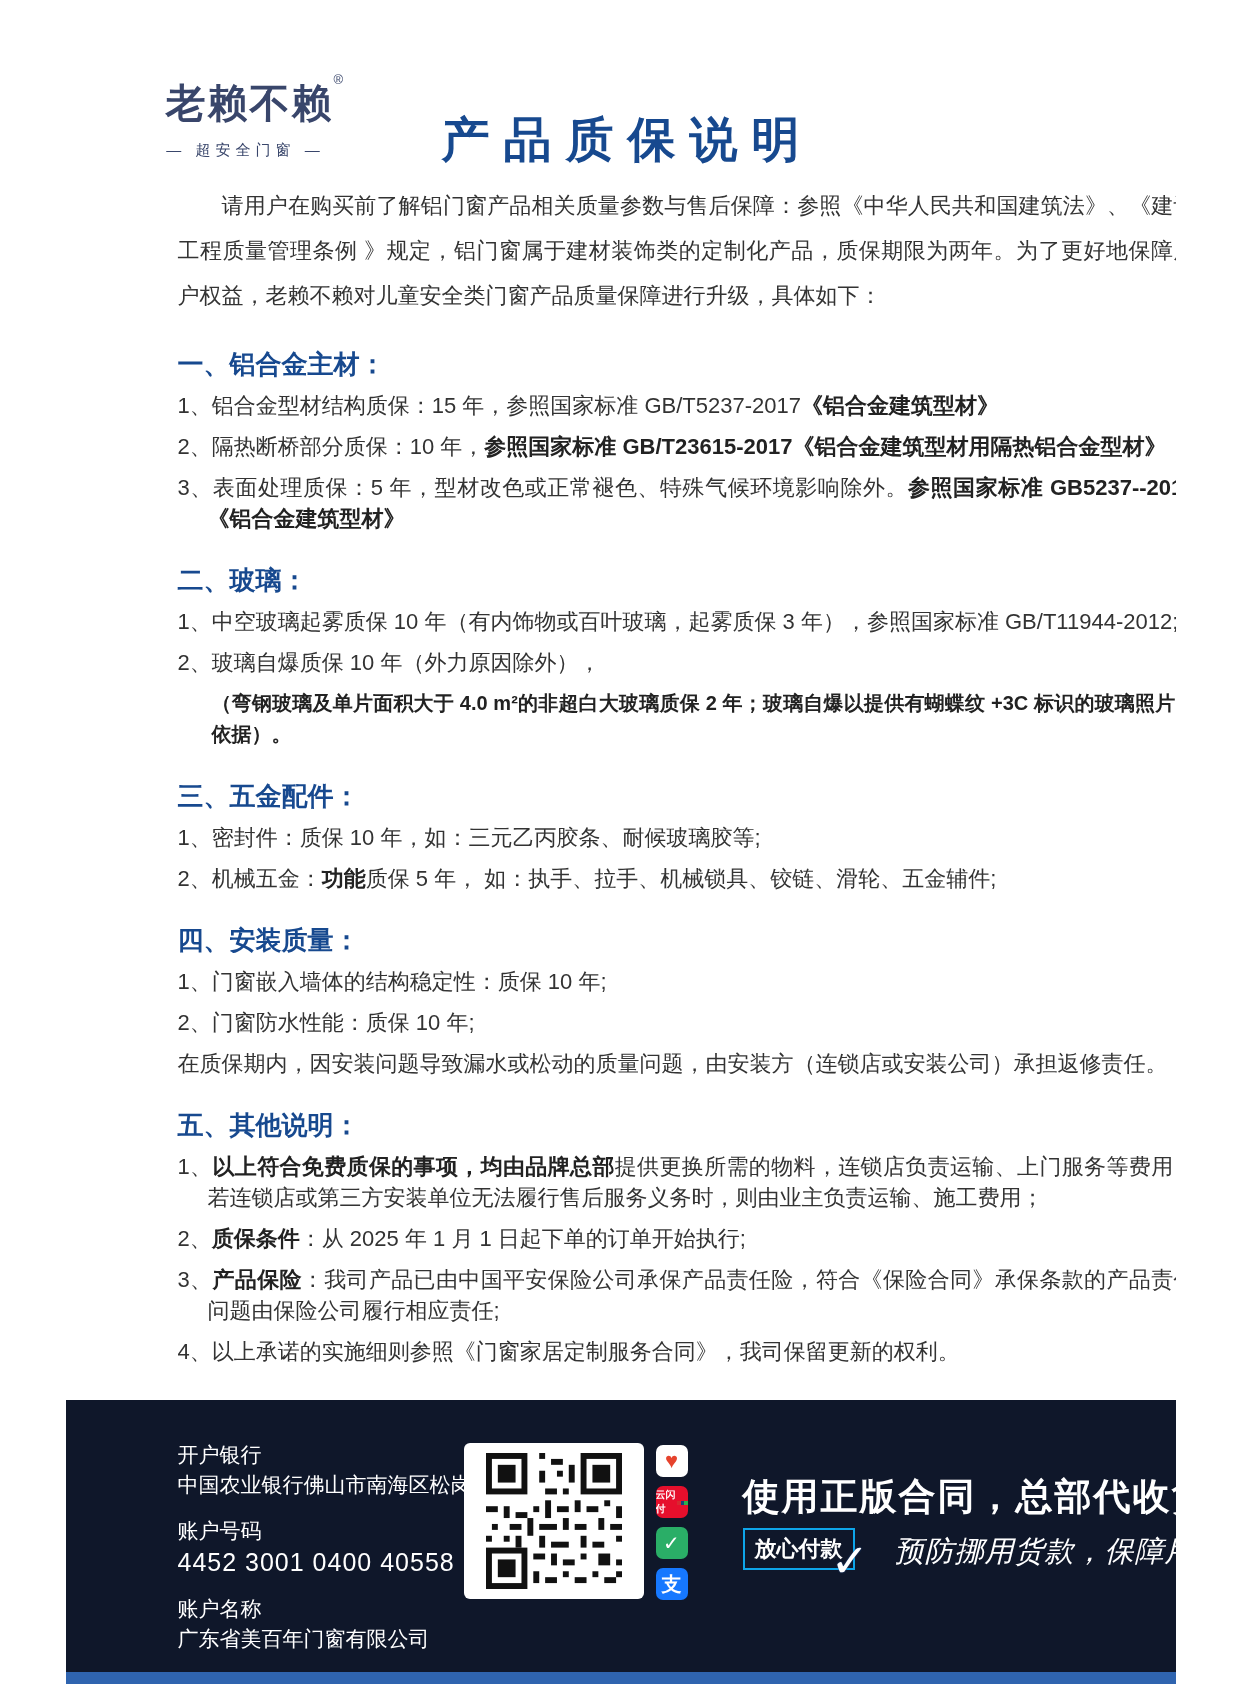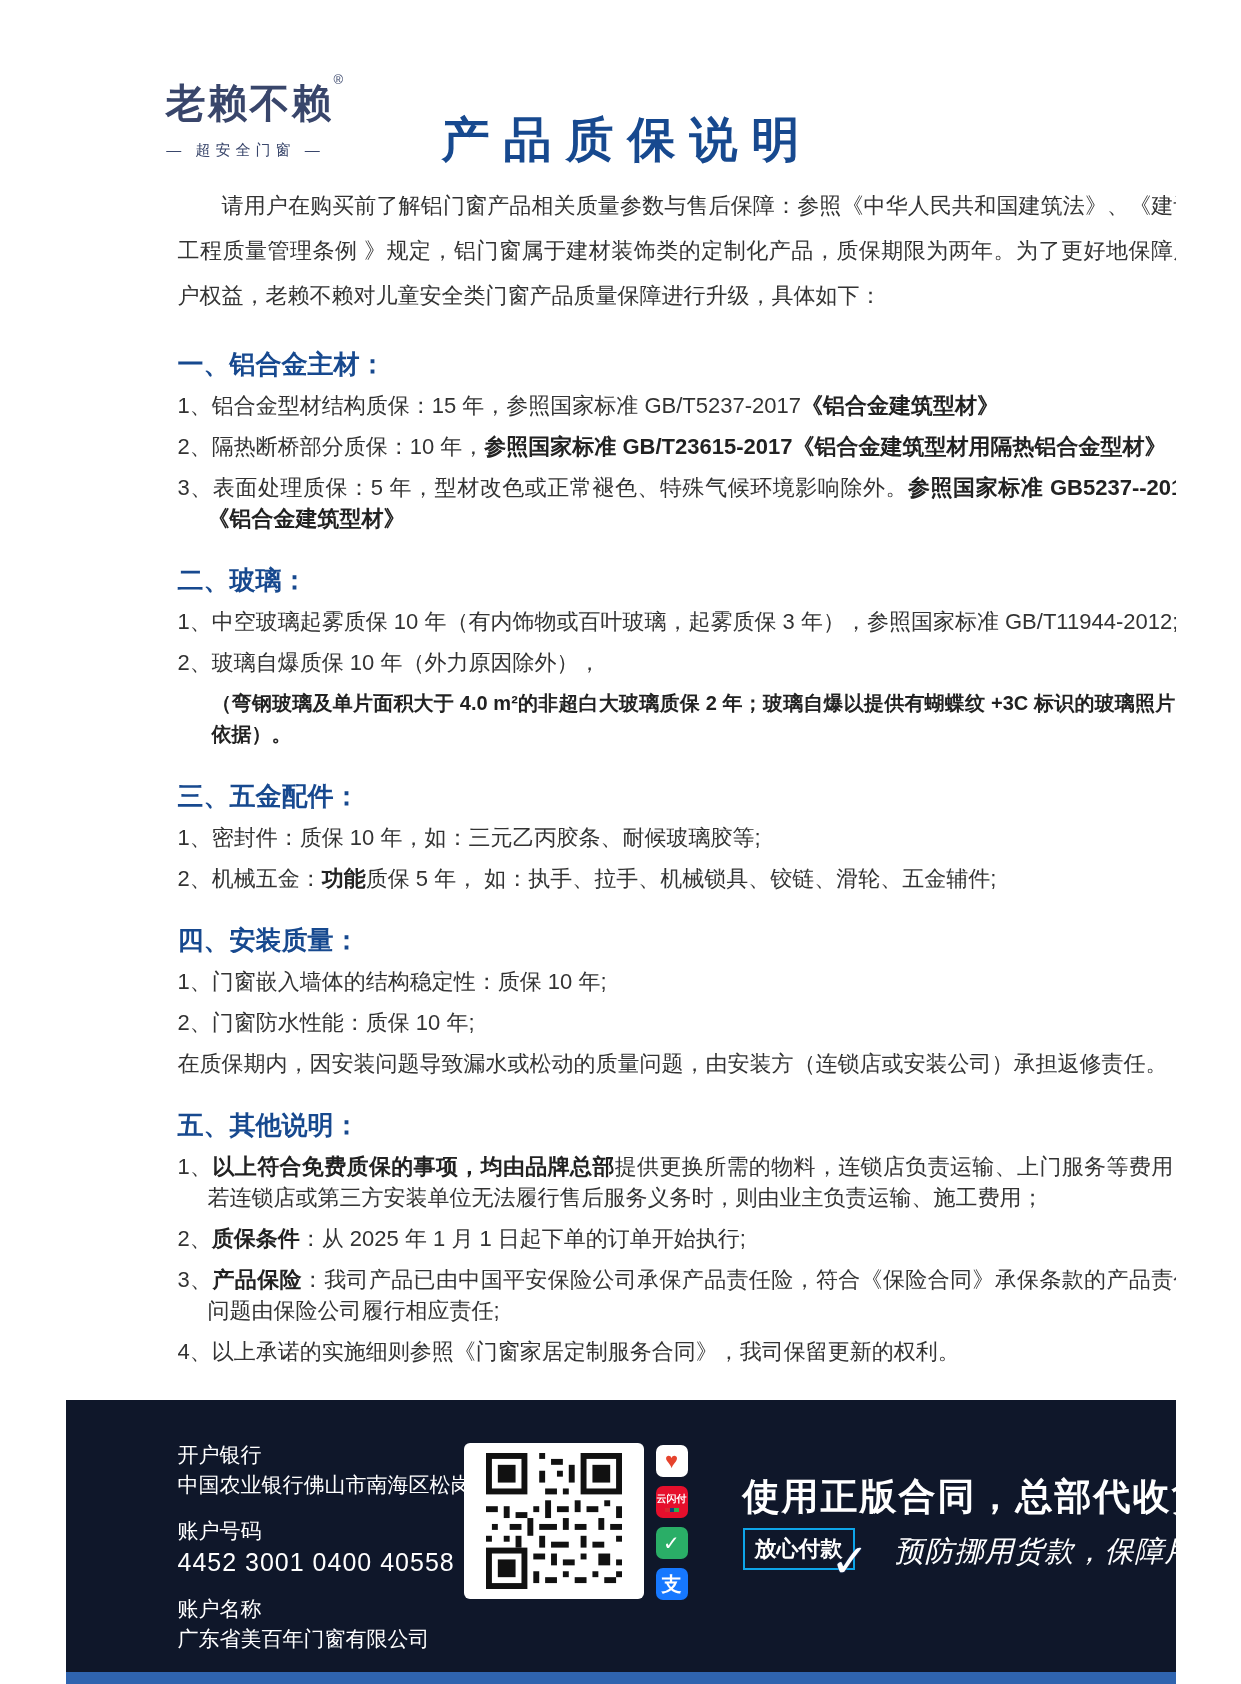--- a/index.html
+++ b/index.html
@@ -141,21 +141,21 @@
     width: 32px;
     height: 32px;
     border-radius: 7px;
     margin-bottom: 9px;
     display: flex;
     align-items: center;
     justify-content: center;
     overflow: hidden;
   }
   .pay-heart { background: #ffffff; color: #e6432d; font-size: 22px; line-height: 1; }
-  .pay-quickpass { background: #e60f2c; color: #ffffff; font-size: 10px; font-weight: 700; flex-direction: column; }
+  .pay-quickpass { background: #e60f2c; color: #ffffff; font-size: 10px; font-weight: 700; }
   .pay-quickpass .flag { width: 14px; height: 4px; margin-top: 2px;
     background: linear-gradient(90deg, #d7282f 0 33%, #10447c 33% 66%, #2bb24c 66% 100%); }
   .pay-wechat { background: #2aae67; color: #ffffff; font-size: 20px; font-weight: 700; }
   .pay-alipay { background: #1678ff; color: #ffffff; font-size: 20px; font-weight: 700; }
 
   .promo { position: absolute; left: 677px; top: 0; }
   .promo-slogan {
     position: absolute; left: 0; top: 72px;
     font-size: 37px; font-weight: 700; white-space: nowrap; letter-spacing: 2px;
   }

